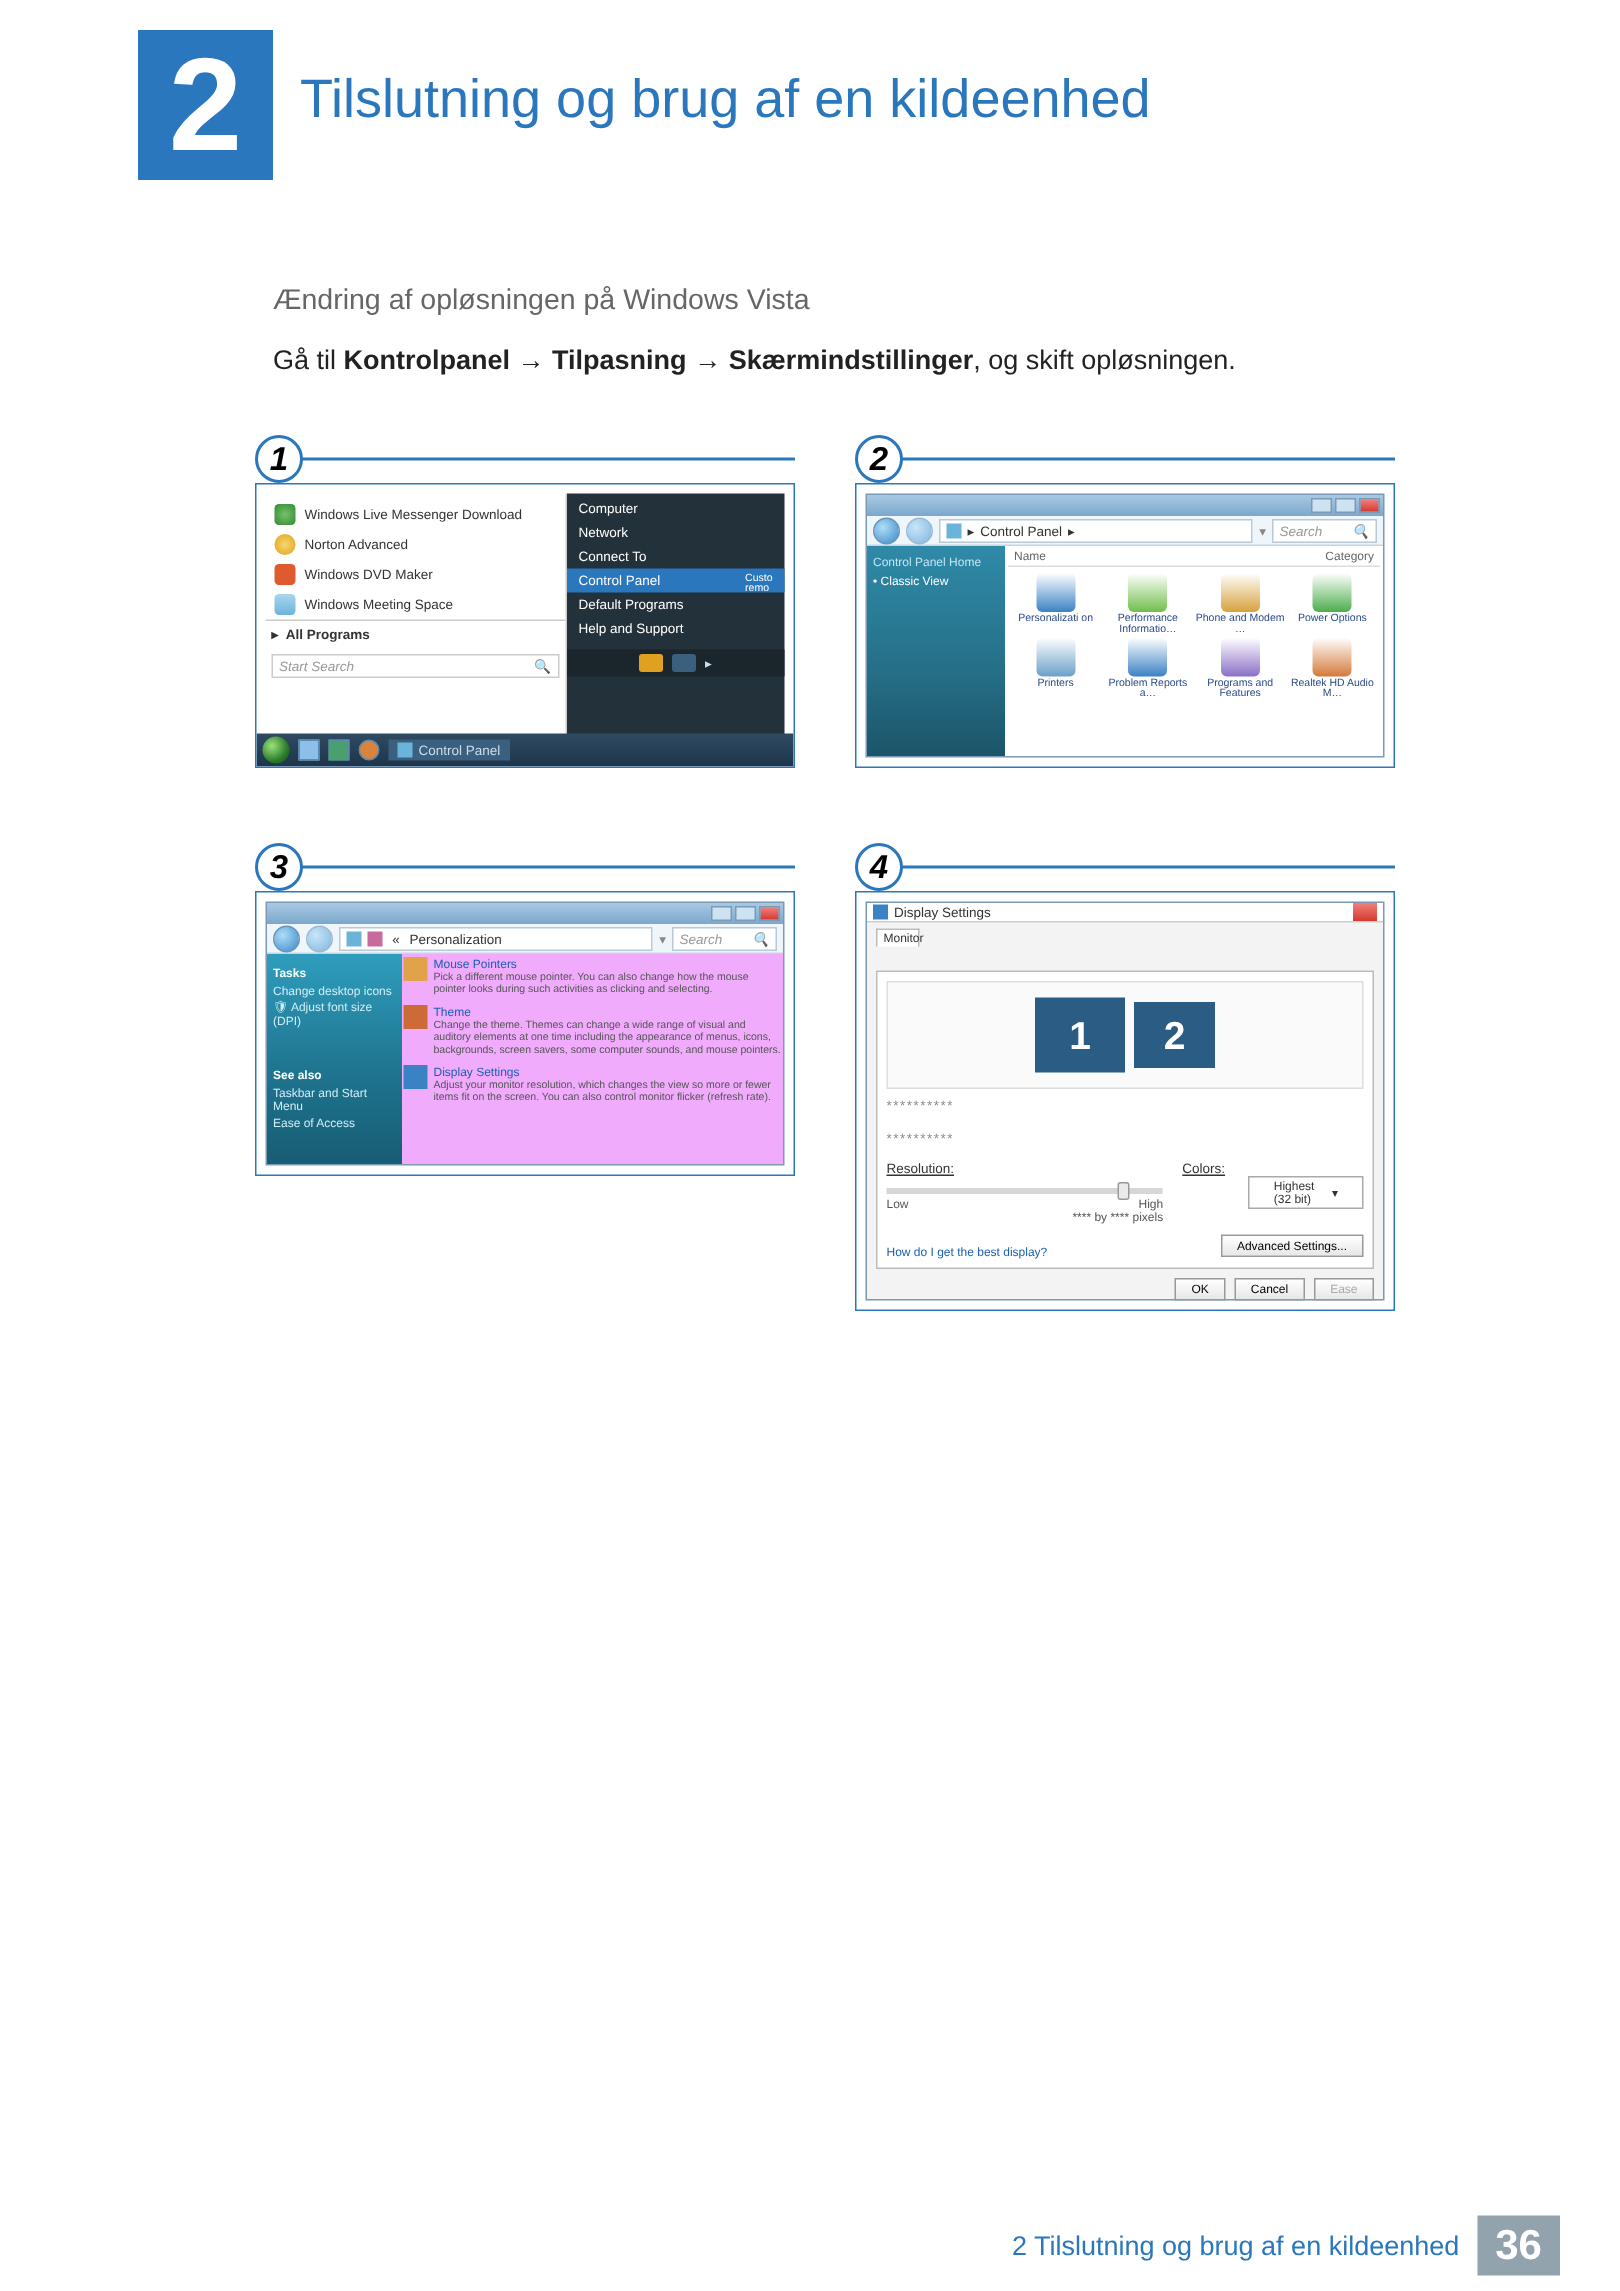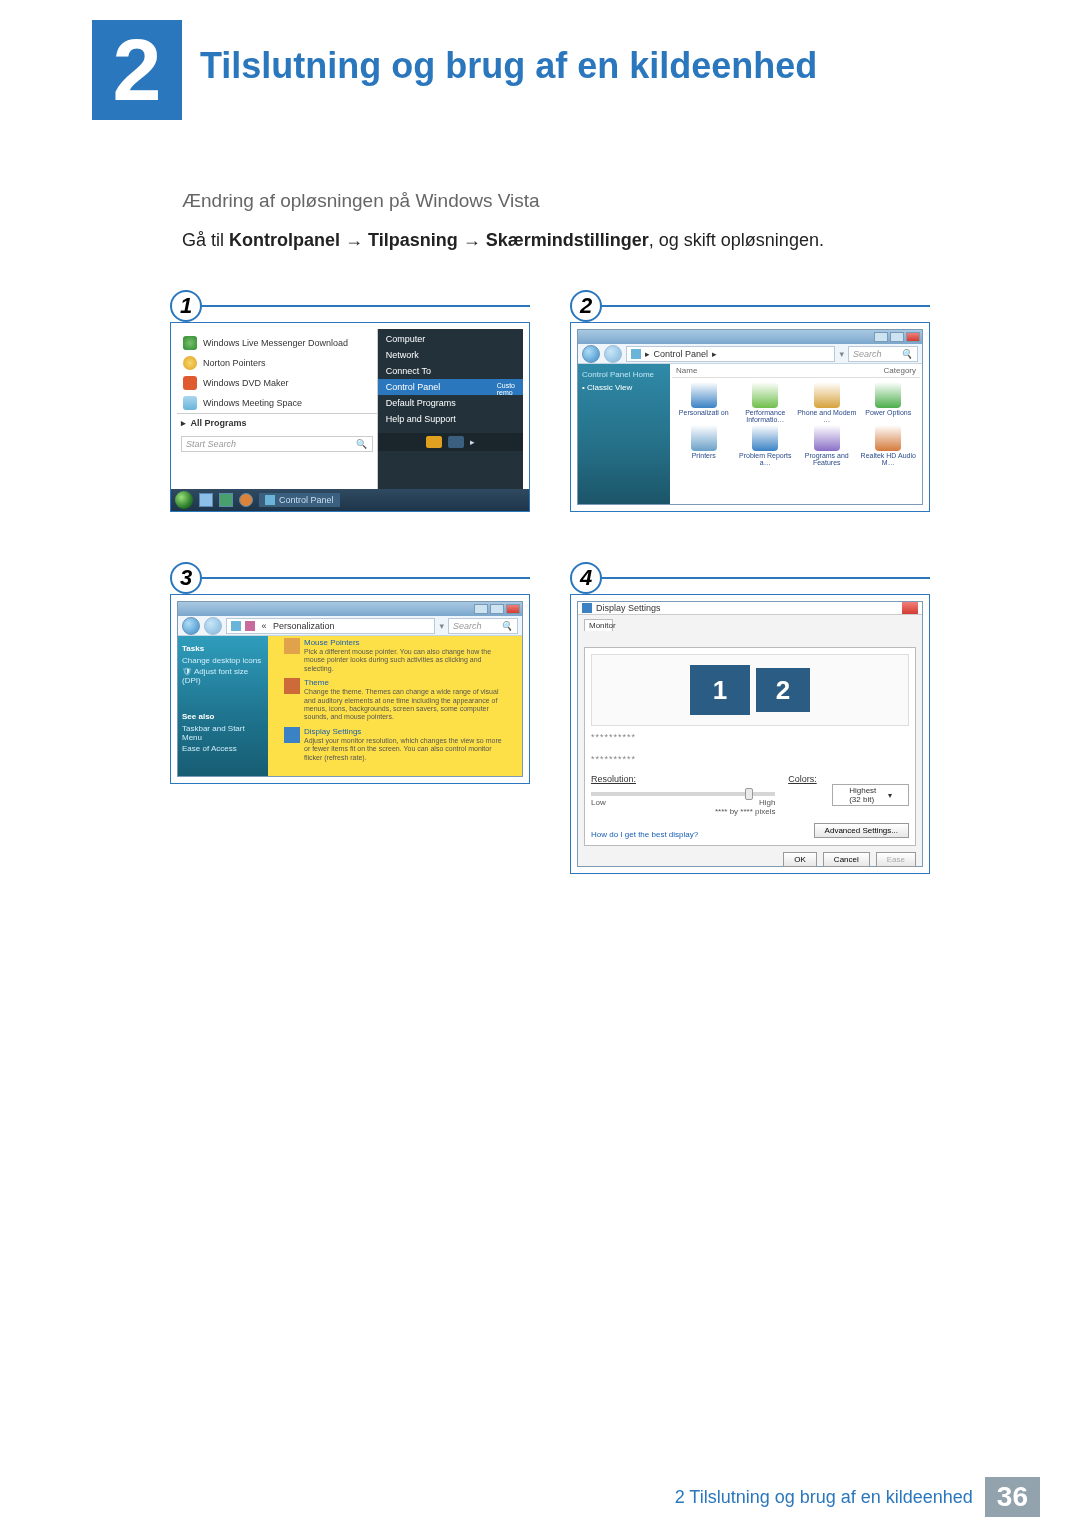--- a/index.html
+++ b/index.html
@@ -22,21 +22,21 @@
     font-weight: bold;
     text-align: center;
     line-height: 100px;
     font-family: Arial, sans-serif;
   }
   .chapter-title {
     position: absolute;
     top: 45px; left: 200px;
     color: #2a77bd;
     font-size: 36px;
-    font-weight: bold;
+    font-weight: normal;
   }
   
   .body {
     position: absolute;
     top: 190px; left: 182px;
     width: 750px;
     color: #333;
   }
   .subhead {
     font-size: 19px;
@@ -132,21 +132,21 @@
   .cp-head span:first-child{ flex:1;}
   .cp-grid { display:grid; grid-template-columns:repeat(4,1fr); gap:2px 2px; padding:4px 2px;}
   .cp-item { text-align:center; font-size:7px; color:#2a4a8a; }
   .cp-ic { width:26px; height:26px; margin:0 auto 1px; border-radius:4px;}
 
   
   .s3-body { flex:1; display:flex;}
   .s3-side { width:90px; background:linear-gradient(#2f9dbd,#1f7590 55%,#175d73); color:#fff; padding:4px; font-size:8px;}
   .s3-side .t { font-weight:bold; margin:4px 0 2px; }
   .s3-side a { color:#cfeef9; display:block; padding:1px 0;}
-  .s3-main { flex:1; background:#fde047; padding:2px 16px; font-size:8px; color:#333; overflow:hidden;}
+  .s3-main { flex:1; background:#f0abfc; padding:2px 1px; font-size:8px; color:#333; overflow:hidden;}
   .s3-main .link { color:#1a5fb4; display:block; margin-bottom:1px;}
   .s3-main .desc { color:#555; font-size:7px; line-height:1.2;}
   .s3-main .row { display:flex; gap:4px; margin-bottom:5px;}
   .s3-ic { width:16px; height:16px; flex:0 0 16px;}
 
   
   .dlg { height:100%; border:1px solid #7a9ab5; display:flex; flex-direction:column; background:#f3f3f3; font-size:9px;}
   .dlg-title { height:16px; background:#fff; border-bottom:1px solid #ccc; display:flex; align-items:center; padding:0 4px;}
   .dlg-title .x { margin-left:auto; width:16px; height:12px; background:linear-gradient(#f0807a,#d43a31);}
   .dlg-tab { background:#fff; border:1px solid #bbb; border-bottom:none; width:29px; padding:1px 4px; margin:4px 0 16px 6px; font-size:8px;}
@@ -209,21 +209,21 @@
     <div class="shot">
       <div class="s1-wrap">
         <div class="s1-left">
           <ul>
             <li>
                 <span class="ic" style="background:radial-gradient(circle,#77c06b,#2f8a2f);border-radius:3px;"></span>
                 <span>Windows Live Messenger Download</span>
               </li>
             <li>
                 <span class="ic" style="background:radial-gradient(circle,#f7d76b,#e0a020);border-radius:50%;"></span>
-                <span>Norton Pointers</span>
+                <span>Norton Advanced</span>
               </li>
             <li>
                 <span class="ic" style="background:#e05a30;border-radius:3px;"></span>
                 <span>Windows DVD Maker</span>
               </li>
             <li>
                 <span class="ic" style="background:linear-gradient(#a9d6ef,#6bb4d9);border-radius:3px;"></span>
                 <span>Windows Meeting Space</span>
               </li>
           </ul>

